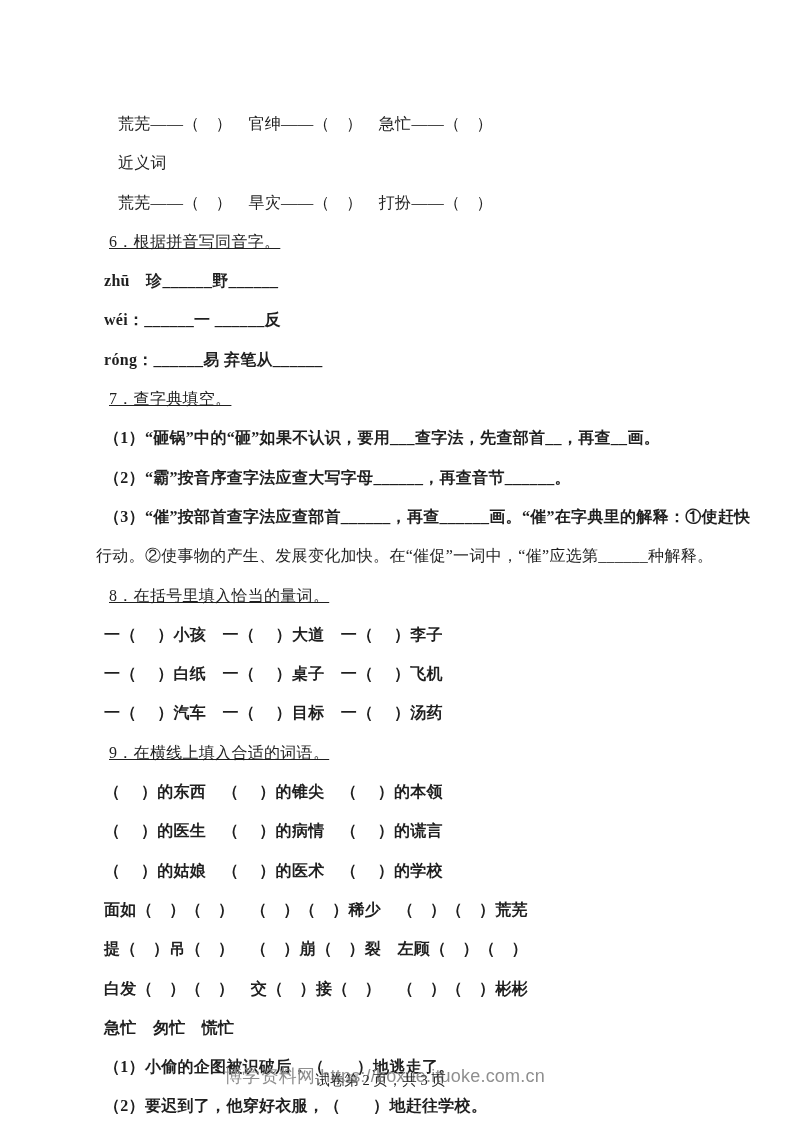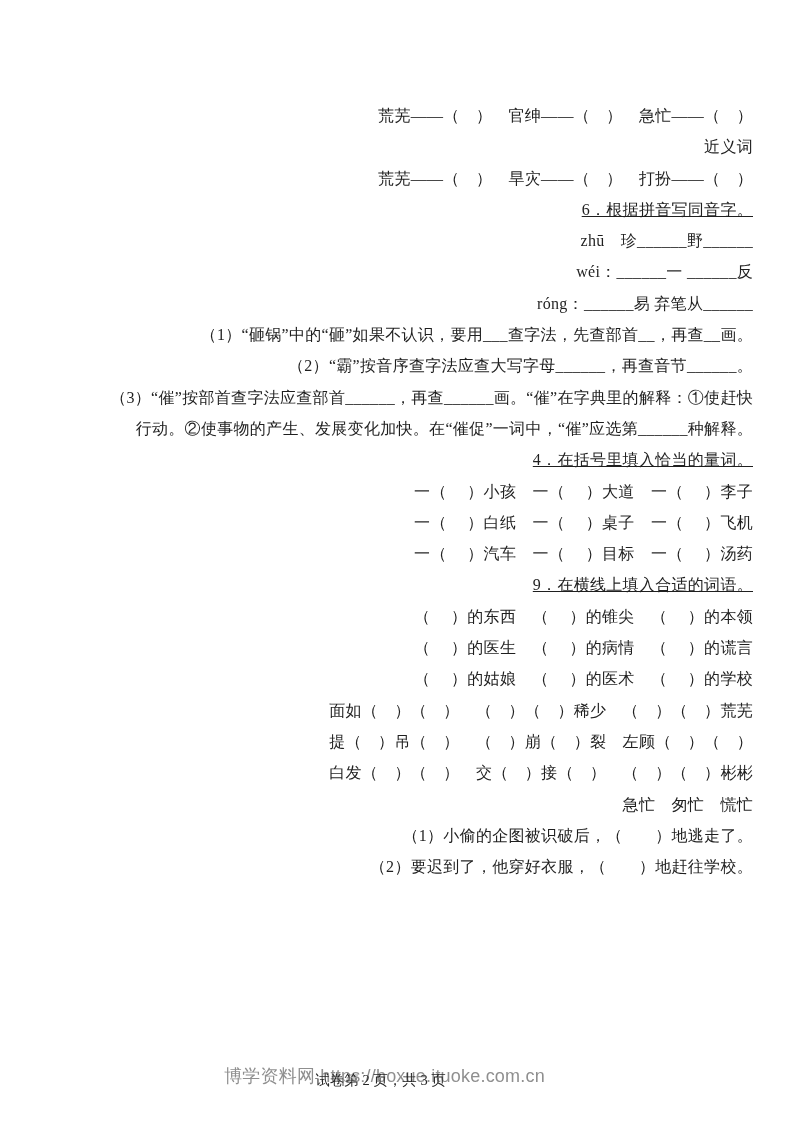--- a/index.html
+++ b/index.html
@@ -15,29 +15,28 @@
     font-family: "Liberation Serif", "DejaVu Serif", serif;
     color: #1f1f1f;
   }
   .doc {
     position: absolute;
     top: 100px;
     left: 96px;
     right: 40px;
   }
   .line {
-    margin: 0;
+    margin: 8px;
     font-size: 16px;
     line-height: 31.3px;
     white-space: pre;
     letter-spacing: 0.3px;
-    text-align: right;
   }
   
-  .ind-row  { margin-left: 8px; }   
+  .ind-row  { margin-left: 8px; font-weight: bold; }   
   .ind-head { margin-left: 13px; text-decoration: underline; }  
   .ind-pair { margin-left: 22px; }  
   .ind-wrap { margin-left: 0; }     
   .footer-watermark {
     position: absolute;
     top: 1064px;
     left: 0;
     width: 100%;
     text-align: center;
     transform: translateX(-12px);
@@ -69,28 +68,29 @@
   </section>
 
   <section>
     <p class="line ind-head">6．根据拼音写同音字。</p>
     <p class="line ind-row">zhū　珍______野______</p>
     <p class="line ind-row">wéi：______一 ______反</p>
     <p class="line ind-row">róng：______易 弃笔从______</p>
   </section>
 
   <section>
+    <p class="line ind-head">7．查字典填空。</p>
     <p class="line ind-row">（1）“砸锅”中的“砸”如果不认识，要用___查字法，先查部首__，再查__画。</p>
     <p class="line ind-row">（2）“霸”按音序查字法应查大写字母______，再查音节______。</p>
     <p class="line ind-row">（3）“催”按部首查字法应查部首______，再查______画。“催”在字典里的解释：①使赶快</p>
     <p class="line ind-wrap">行动。②使事物的产生、发展变化加快。在“催促”一词中，“催”应选第______种解释。</p>
   </section>
 
   <section>
-    <p class="line ind-head">4．在括号里填入恰当的量词。</p>
+    <p class="line ind-head">8．在括号里填入恰当的量词。</p>
     <p class="line ind-row">一（　 ）小孩　一（　 ）大道　一（　 ）李子</p>
     <p class="line ind-row">一（　 ）白纸　一（　 ）桌子　一（　 ）飞机</p>
     <p class="line ind-row">一（　 ）汽车　一（　 ）目标　一（　 ）汤药</p>
   </section>
 
   <section>
     <p class="line ind-head">9．在横线上填入合适的词语。</p>
     <p class="line ind-row">（　 ）的东西　（　 ）的锥尖　（　 ）的本领</p>
     <p class="line ind-row">（　 ）的医生　（　 ）的病情　（　 ）的谎言</p>
     <p class="line ind-row">（　 ）的姑娘　（　 ）的医术　（　 ）的学校</p>

